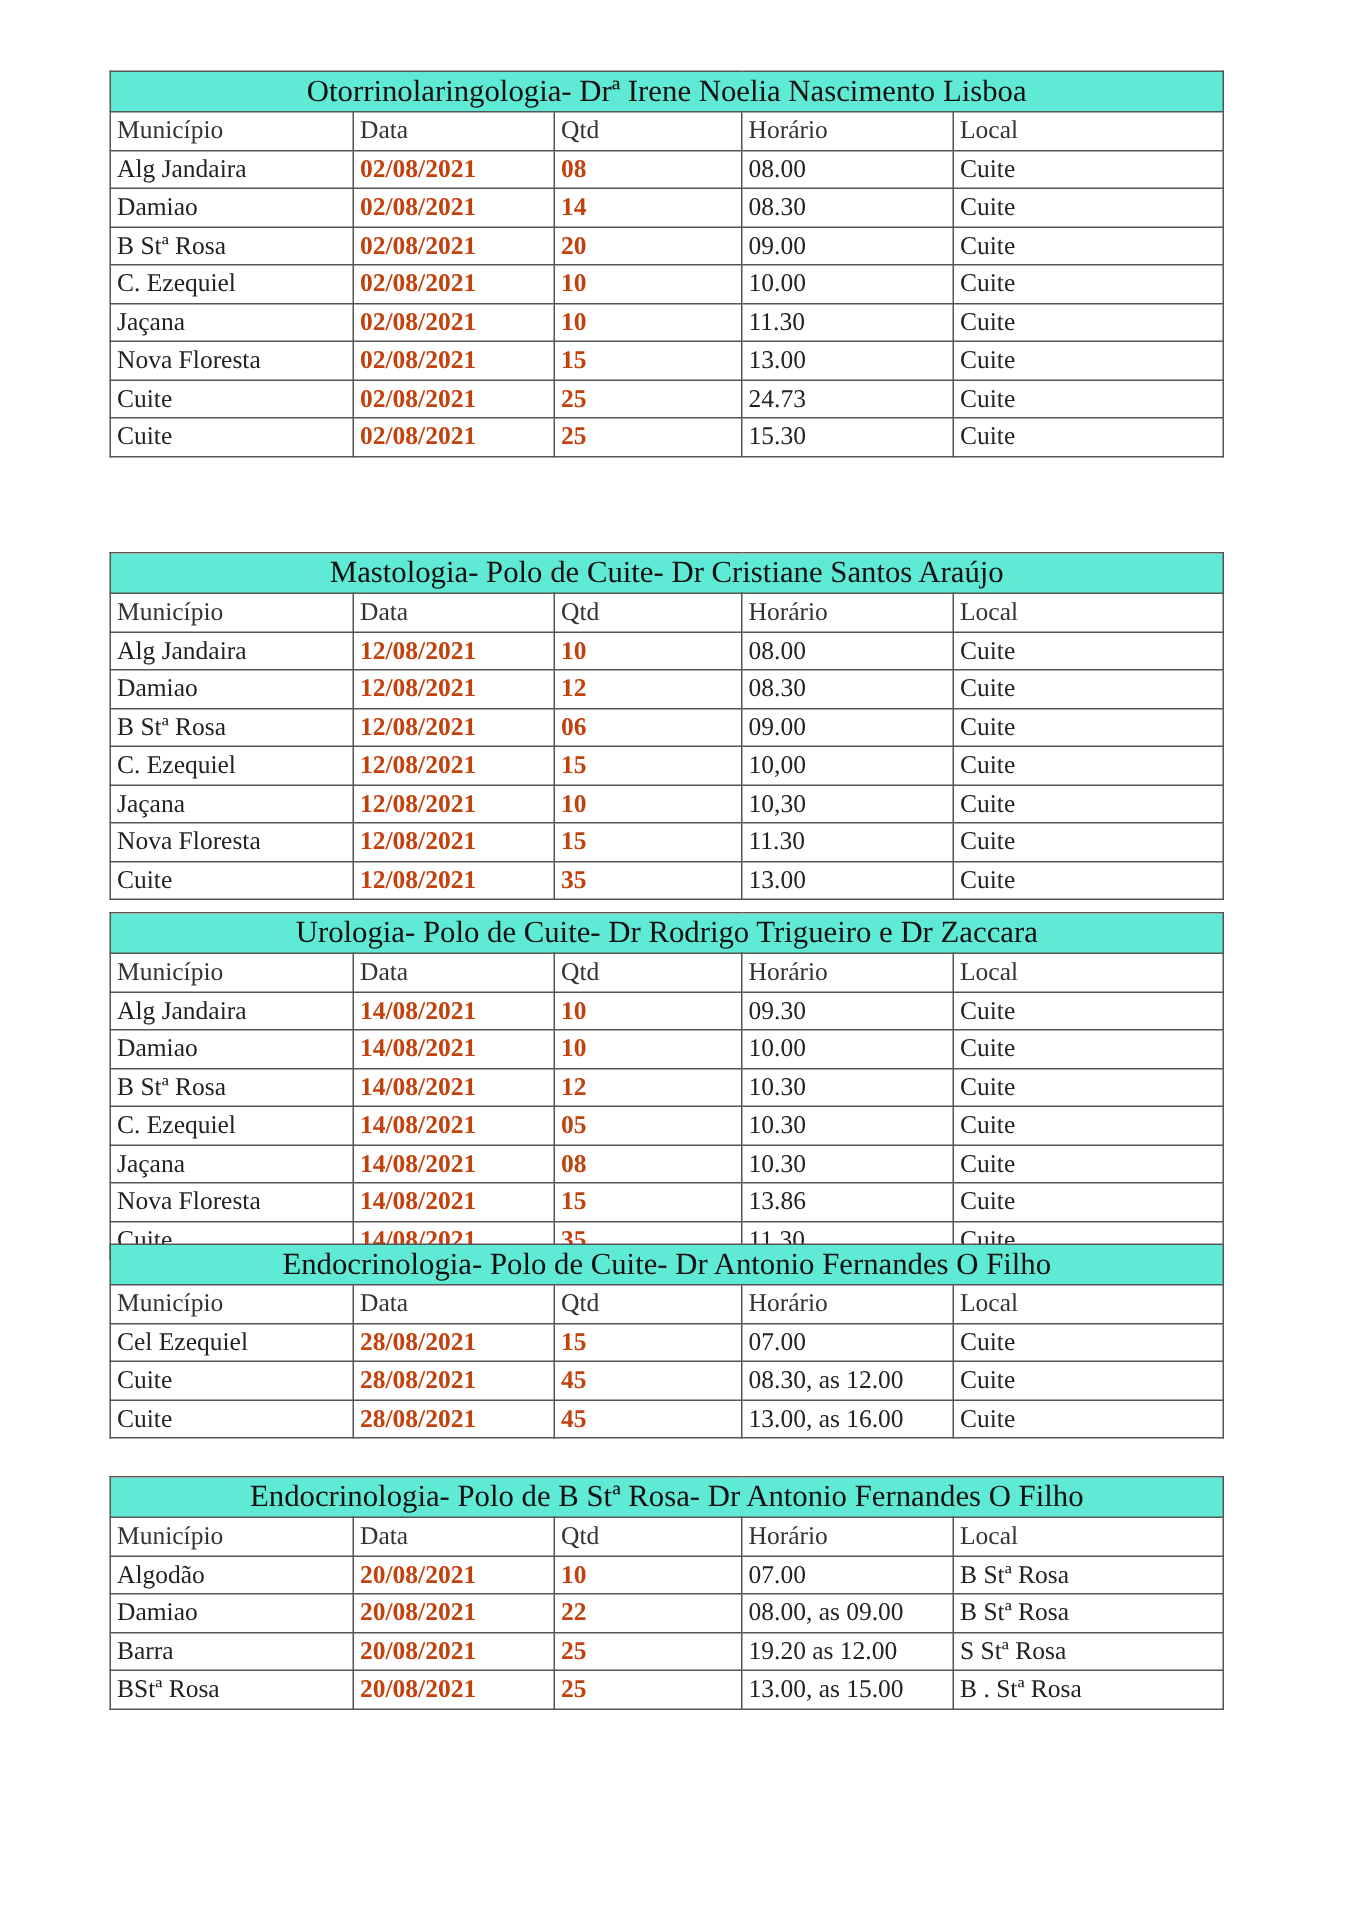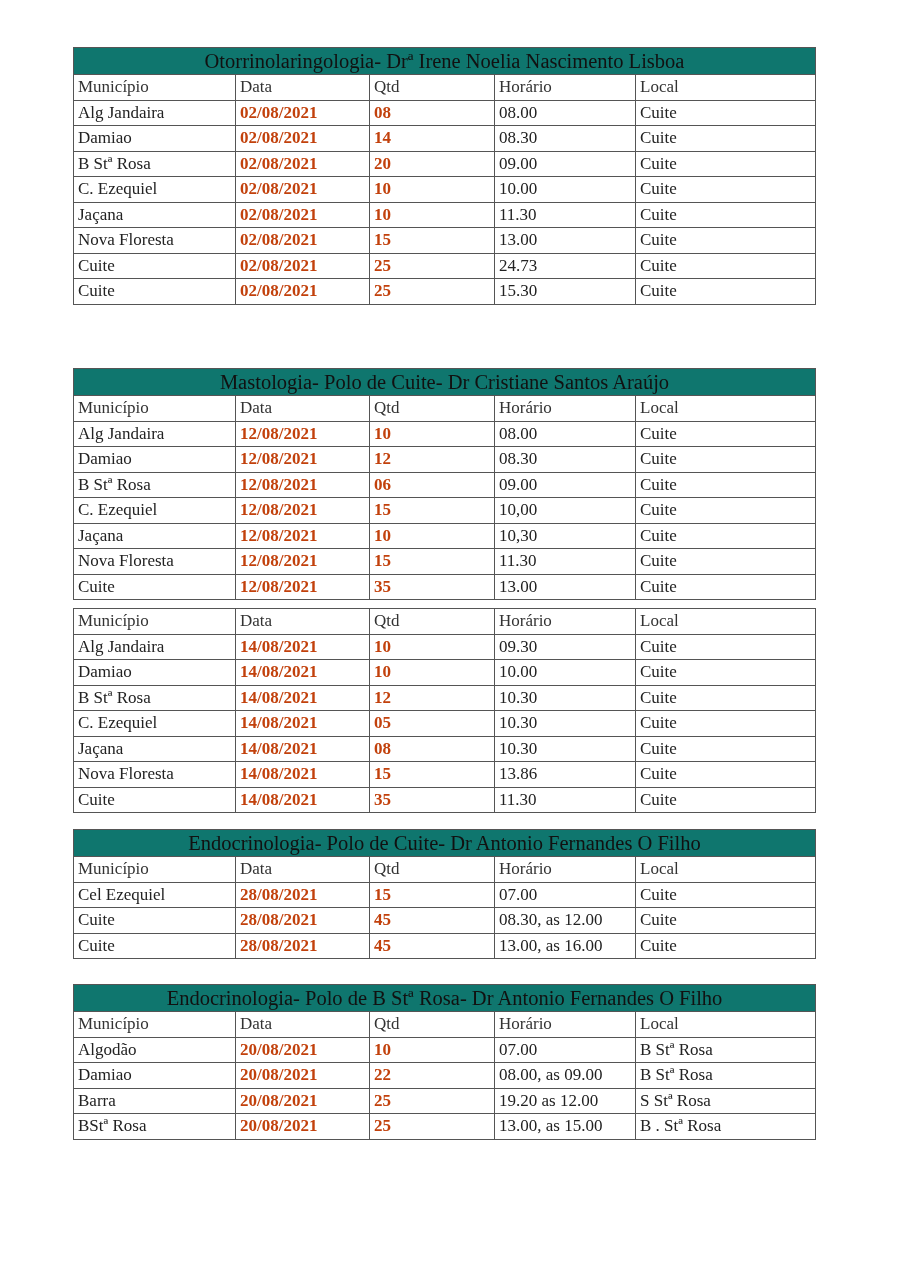--- a/index.html
+++ b/index.html
@@ -2,21 +2,21 @@
 <html><head>
 <meta charset="utf-8">
 <style>
   html, body { margin: 0; padding: 0; background: #ffffff; }
   body { width: 900px; height: 1273px; position: relative; overflow: hidden;
          font-family: "DejaVu Serif", "Liberation Serif", serif; color: #222; }
   .tbl { position: absolute; left: 73px; width: 742px; border-collapse: collapse; table-layout: fixed; }
   .tbl td, .tbl th { border: 1px solid #555; padding: 0 0 0 4px; height: 24.5px;
        font-size: 17px; line-height: 20px; white-space: nowrap; overflow: hidden;
        font-family: "Liberation Serif", "DejaVu Serif", serif; text-align: left; font-weight: normal; }
-  .tbl .title { background: #0f766e; text-align: center; font-size: 20.5px; height: 26px; padding: 0; color: #111; }
+  .tbl .title { background: #5eead4; text-align: center; font-size: 20.5px; height: 26px; padding: 0; color: #111; }
   .tbl .hdr td { color: #333; }
   .tbl .b { font-weight: bold; color: #c2410c; }
   col.c1 { width: 162px; } col.c2 { width: 134px; } col.c3 { width: 125px; }
   col.c4 { width: 141px; } col.c5 { width: 180px; }
 </style>
 </head>
 <body>
 
 <table class="tbl" style="top:47px">
   <colgroup>
@@ -169,20 +169,23 @@
 
 <table class="tbl" style="top:608px">
   <colgroup>
       <col class="c1">
       <col class="c2">
       <col class="c3">
       <col class="c4">
       <col class="c5">
     </colgroup>
   <tbody>
+      <tr>
+        <td colspan="5" class="title">Urologia- Polo de Cuite- Dr Rodrigo Trigueiro e Dr Zaccara</td>
+      </tr>
   <tr class="hdr">
     <td>Município</td>
     <td>Data</td>
     <td>Qtd</td>
     <td>Horário</td>
     <td>Local</td>
   </tr>
   <tr>
         <td>Alg Jandaira</td>
         <td class="b">14/08/2021</td>

